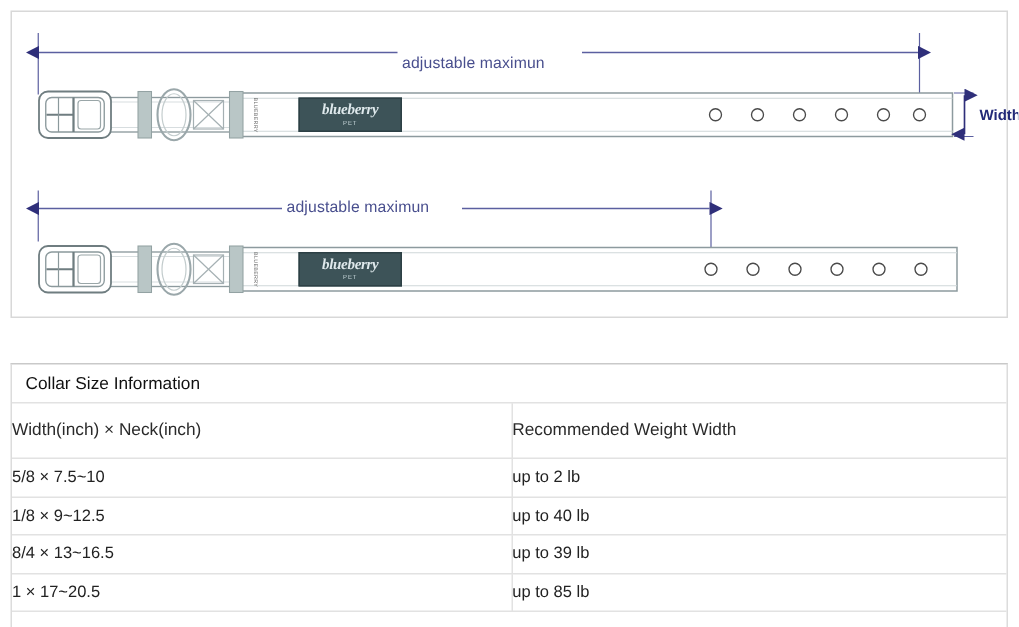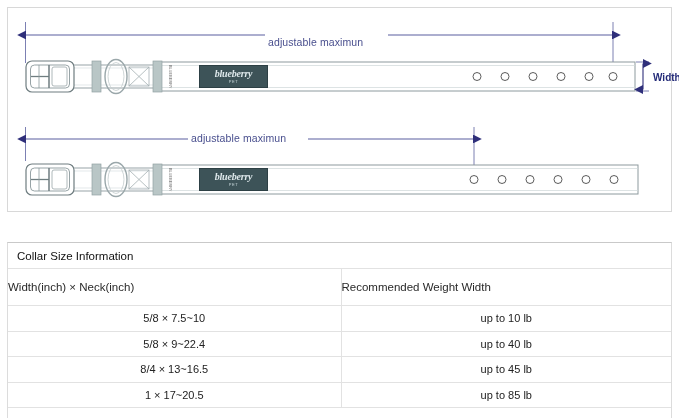--- a/index.html
+++ b/index.html
@@ -125,21 +125,20 @@
   .col-div { border-right: 1px solid #e2e2e2; }
   .hdr-cell {
     height: 36px;
     text-align: left;
     vertical-align: middle;
     font-size: 11.5px !important;
     color: #2a2a2a !important;
   }
   .data-cell {
     height: 24.6px;
-    text-align: center;
     vertical-align: middle;
     font-size: 11px !important;
     color: #222 !important;
   }
   .tips-cell {
     height: 33px;
     padding-left: 9px !important;
     vertical-align: middle;
     font-size: 10.5px !important;
     color: #1b1b1b !important;
@@ -289,29 +288,29 @@
       <tbody>
         <tr>
           <td class="sec-title" colspan="2">Collar Size Information</td>
         </tr>
         <tr>
           <td class="hdr-cell col-div">Width(inch)  ×  Neck(inch)</td>
           <td class="hdr-cell">Recommended Weight Width</td>
         </tr>
         <tr>
           <td class="data-cell col-div">5/8 × 7.5~10</td>
-          <td class="data-cell">up to 10 lb</td>
-        </tr>
-        <tr>
-          <td class="data-cell col-div">5/8 × 9~22.4</td>
+          <td class="data-cell">up to 2 lb</td>
+        </tr>
+        <tr>
+          <td class="data-cell col-div">1/8 × 9~12.5</td>
           <td class="data-cell">up to 40 lb</td>
         </tr>
         <tr>
           <td class="data-cell col-div">8/4 × 13~16.5</td>
-          <td class="data-cell">up to 45 lb</td>
+          <td class="data-cell">up to 39 lb</td>
         </tr>
         <tr>
           <td class="data-cell col-div">1 × 17~20.5</td>
           <td class="data-cell">up to 85 lb</td>
         </tr>
       </tbody>
     </table>
   </div>
 
 </div>

